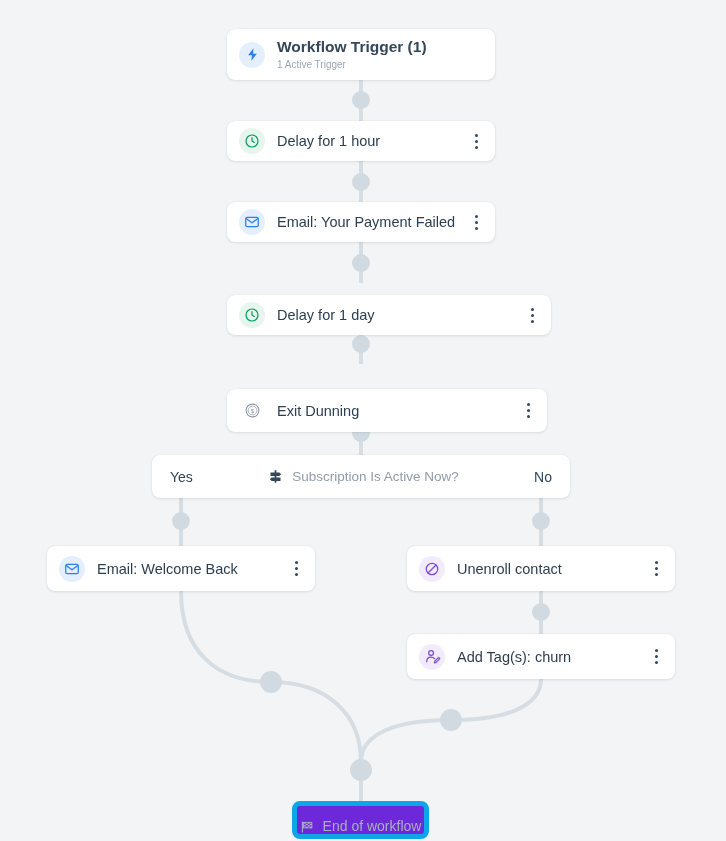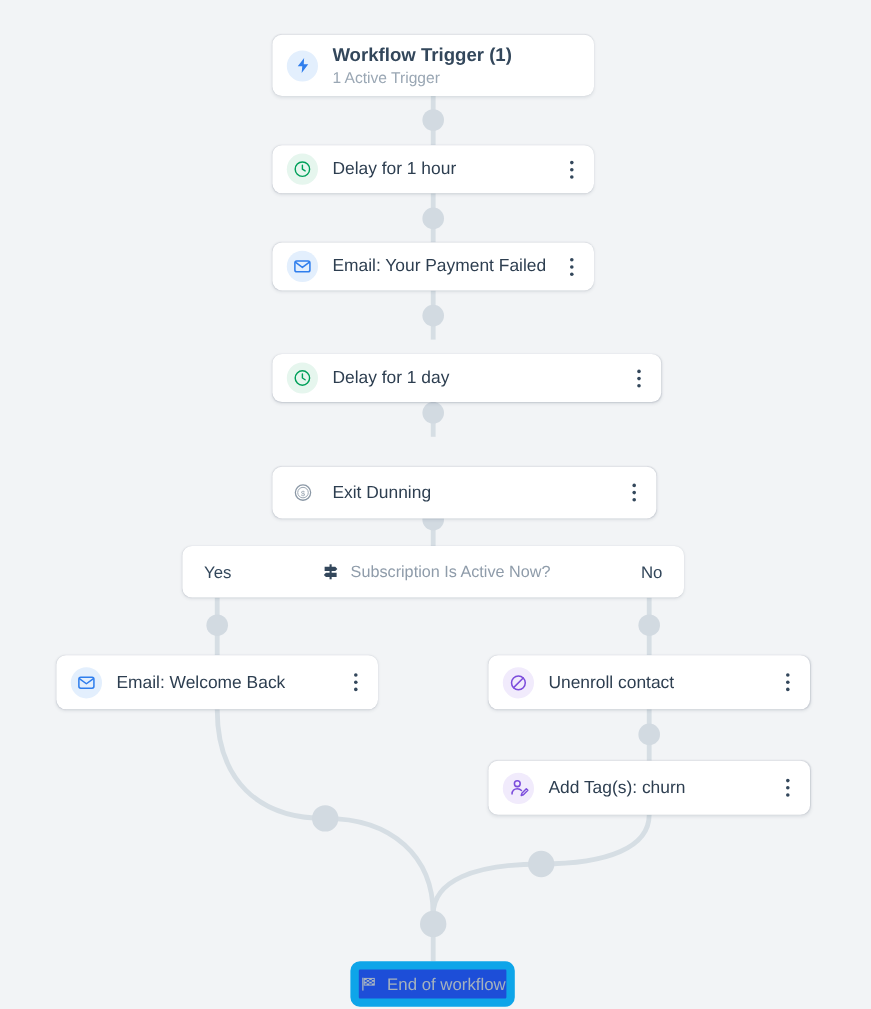--- a/index.html
+++ b/index.html
@@ -72,21 +72,21 @@
     white-space: nowrap;
     overflow: hidden;
     text-overflow: ellipsis;
   }
   .node-title.big {
     font-size: 15.5px;
     font-weight: bold;
     color: #33475b;
   }
   .node-sub {
-    font-size: 13px;
+    font-size: 10px;
     color: #9aa7b4;
     line-height: 15px;
     margin-top: 1px;
     white-space: nowrap;
   }
   .kebab {
     flex: 0 0 18px;
     width: 18px;
     height: 26px;
     display: flex;
@@ -129,25 +129,25 @@
   }
   .branch-label {
     font-size: 13.5px;
     color: #8f9caa;
     white-space: nowrap;
   }
   
   .end-node {
     position: absolute;
     box-sizing: border-box;
-    background: #1d4ed8;
-    border: 7px solid #0ea5e9;
+    background: #6d28d9;
+    border: 5px solid #0ea5e9;
     border-radius: 8px;
     display: flex;
-    align-items: center;
+    align-items: flex-end;
     justify-content: center;
     gap: 9px;
   }
   .end-label {
     font-size: 14px;
     color: #a5b2bd;
     white-space: nowrap;
   }
   svg { display: block; }
 </style>

